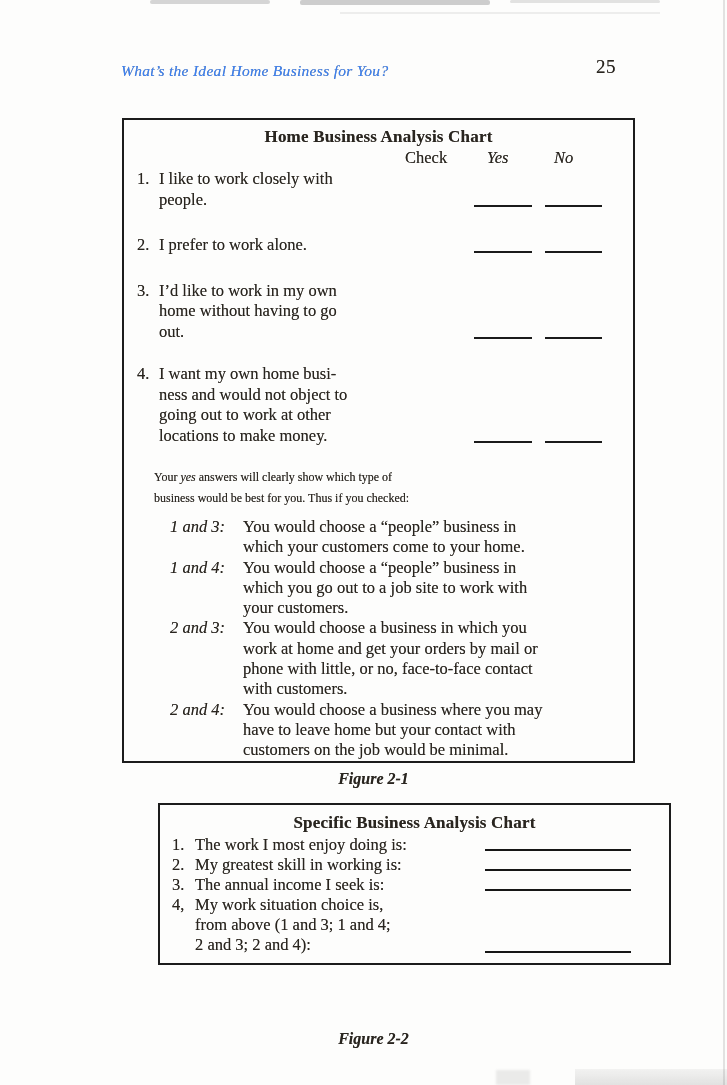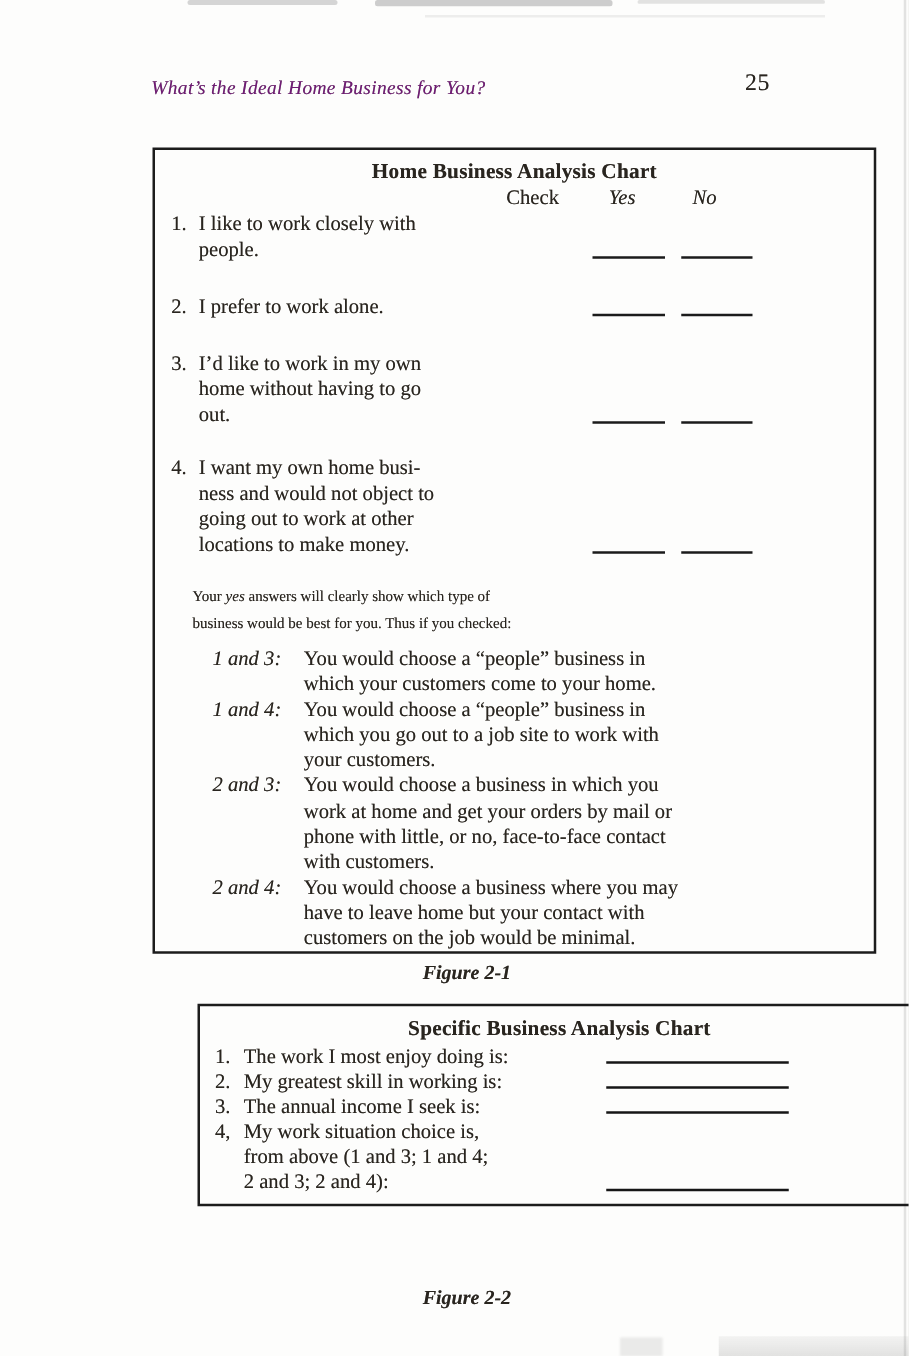--- a/index.html
+++ b/index.html
@@ -13,24 +13,24 @@
   
   .art{position:absolute;pointer-events:none;}
   .art-top-d1{left:150px;top:0;width:120px;height:4px;background:rgba(110,110,110,.28);border-radius:2px;filter:blur(.6px);}
   .art-top-d2{left:300px;top:0;width:190px;height:5px;background:rgba(95,95,95,.30);border-radius:2px;filter:blur(.6px);}
   .art-top-d3{left:510px;top:0;width:150px;height:3px;background:rgba(120,120,120,.20);border-radius:2px;filter:blur(.6px);}
   .art-top-line{left:340px;top:12px;width:320px;height:2px;background:rgba(140,140,140,.14);}
   .art-right-edge{right:2px;top:0;width:2px;height:1085px;background:rgba(90,90,90,.16);}
   .art-bot-1{left:496px;top:1070px;width:34px;height:15px;background:rgba(150,150,150,.18);filter:blur(1px);}
   .art-bot-2{left:575px;top:1069px;width:152px;height:16px;background:linear-gradient(to bottom,rgba(150,150,150,.10),rgba(130,130,130,.22));filter:blur(.5px);}
   
-  .running-head{position:absolute;left:121px;top:62px;font-style:italic;font-size:15.5px;letter-spacing:.3px;color:#701a75;}
+  .running-head{position:absolute;left:121px;top:62px;font-style:italic;font-size:15.5px;letter-spacing:.3px;color:#3b82f6;}
   .page-number{position:absolute;left:596px;top:56px;font-size:19px;letter-spacing:.5px;}
   
-  .box{position:absolute;left:122px;width:579px;border:2px solid #1c1c1c;background:transparent;}
+  .box{position:absolute;left:122px;width:513px;border:2px solid #1c1c1c;background:transparent;}
   .box1{top:118px;height:645px;padding-top:6px;}
   .box2{top:803px;height:162px;padding-top:7px;margin-left:36px;}
   .box-title{text-align:center;font-weight:bold;font-size:17px;line-height:21px;letter-spacing:.2px;}
   
   .colhead{position:relative;height:22px;font-size:16.5px;}
   .colhead span{position:absolute;top:1px;text-align:center;}
   .ch-check{left:281px;}
   .ch-yes{left:363px;font-style:italic;}
   .ch-no{left:430px;font-style:italic;}
   

